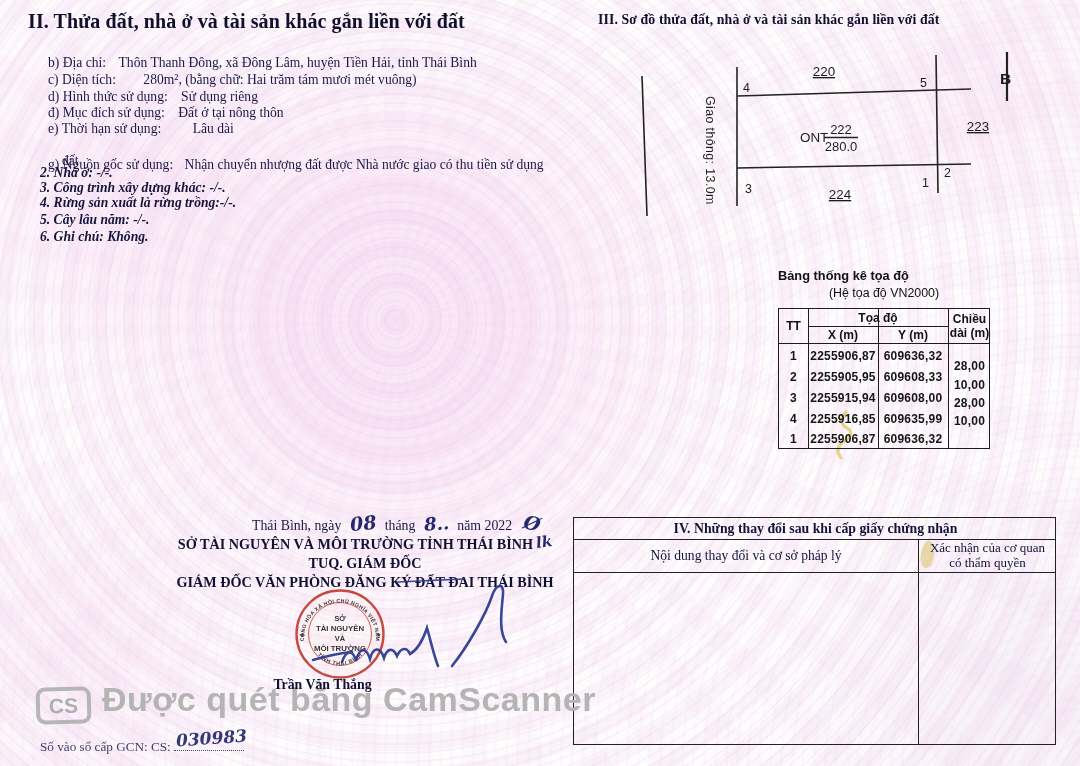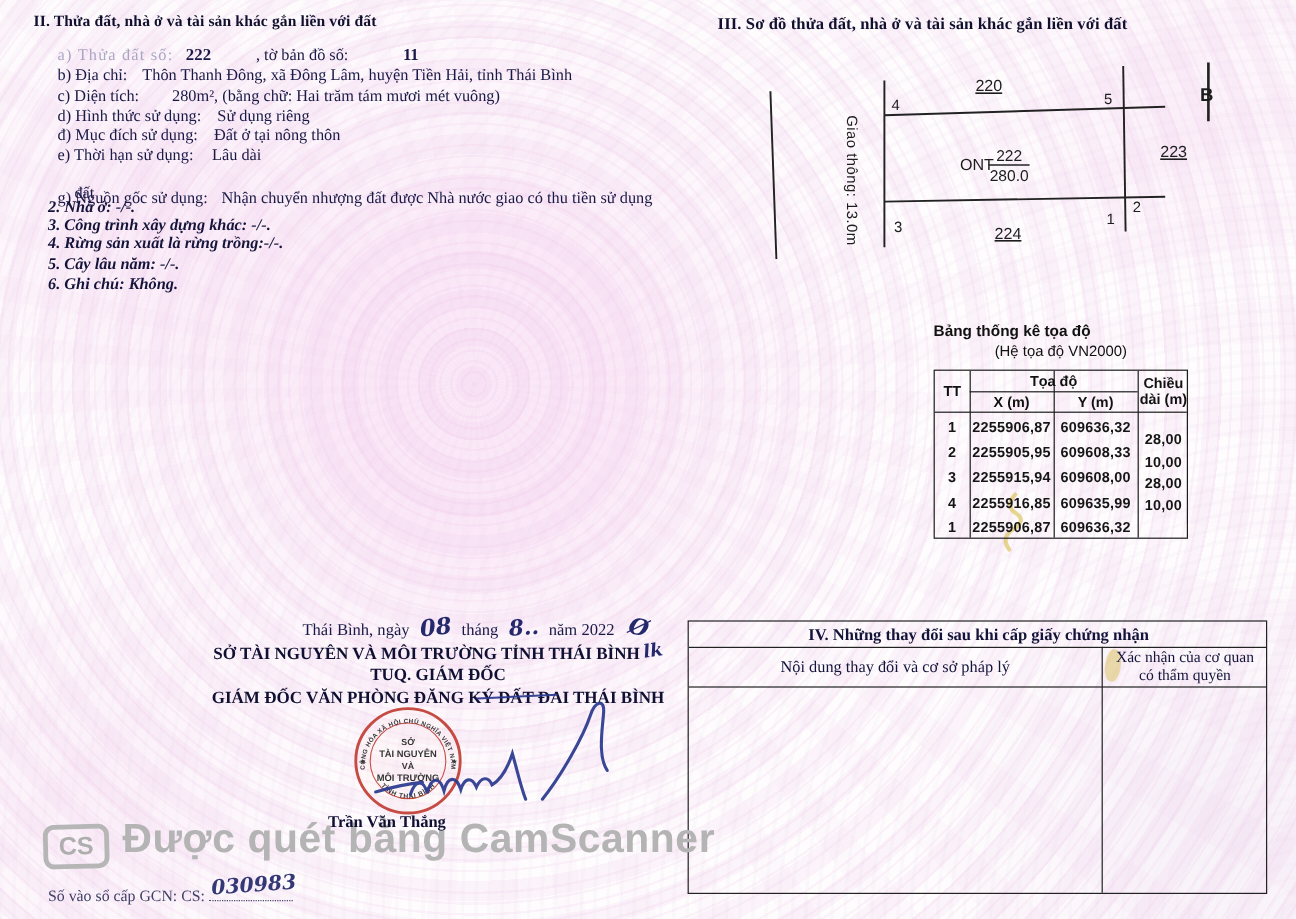--- a/index.html
+++ b/index.html
@@ -14,21 +14,21 @@
       radial-gradient(circle at 395px 320px, rgba(247,215,242,0.55) 0 120px, rgba(247,219,243,0.28) 200px, rgba(255,255,255,0) 360px),
       radial-gradient(circle at 120px 180px, rgba(246,216,242,0.45), rgba(255,255,255,0) 190px),
       radial-gradient(circle at 980px 95px, rgba(246,222,243,0.45), rgba(255,255,255,0) 150px),
       radial-gradient(circle at 80px 650px, rgba(244,214,240,0.35), rgba(255,255,255,0) 200px),
       radial-gradient(circle at 1020px 690px, rgba(238,226,242,0.45), rgba(255,255,255,0) 240px),
       repeating-radial-gradient(circle at 1080px 766px, rgba(208,198,224,0.07) 0 3px, rgba(255,255,255,0) 3px 11px);
   }
   .abs{position:absolute;}
   .san{font-family:"Liberation Sans",sans-serif;}
   .b{font-weight:bold;}
-  .sec-title{font-size:13px;font-weight:bold;color:#10102e;letter-spacing:.1px;}
+  .sec-title{font-size:20px;font-weight:bold;color:#10102e;letter-spacing:.1px;}
   .line{font-size:13.6px;white-space:nowrap;color:#191945;}
   .faded{color:#6a6a98;opacity:.55;filter:blur(.6px);letter-spacing:1px;}
   .num-item{font-size:13.6px;font-weight:bold;font-style:italic;color:#14143a;white-space:nowrap;}
   
   .ctab{border:1.6px solid #1c1c1c;box-sizing:border-box;font-family:"Liberation Sans",sans-serif;}
   .ctab .vline{position:absolute;top:0;bottom:0;border-left:1.3px solid #1c1c1c;}
   .ctab .hline{position:absolute;border-top:1.3px solid #1c1c1c;}
   .ccell{position:absolute;display:flex;align-items:center;justify-content:center;font-size:12px;font-weight:bold;color:#111;}
   .cnum{font-size:12px;font-weight:600;color:#151515;letter-spacing:.2px;}
   
@@ -45,46 +45,40 @@
 </style>
 </head>
 <body>
 
 <div id="page">
 
   <div class="abs" style="left:28px;top:10px;width:580px;">
     <div class="sec-title">II. Thửa đất, nhà ở và tài sản khác gắn liền với đất</div>
   </div>
 
-  <div class="abs line" style="left:48px;top:38px;">
-    <span class="faded">a) Thửa đất số:</span>
-    <span class="b" style="margin-left:7px;font-size:14px;">222</span>
-    <span style="margin-left:34px;">, tờ bản đồ số:</span>
-    <span class="b" style="margin-left:42px;font-size:14px;">11</span>
-  </div>
 
   <div class="abs line" style="left:48px;top:55px;">
     <span>b) Địa chỉ:</span>
     <span style="margin-left:9px;">Thôn Thanh Đông, xã Đông Lâm, huyện Tiền Hải, tỉnh Thái Bình</span>
   </div>
   <div class="abs line" style="left:48px;top:72px;">
     <span>c) Diện tích:</span>
     <span style="margin-left:24px;">280m², (bằng chữ: Hai trăm tám mươi mét vuông)</span>
   </div>
   <div class="abs line" style="left:48px;top:105px;">
     <span>đ) Mục đích sử dụng:</span>
     <span style="margin-left:10px;">Đất ở tại nông thôn</span>
   </div>
   <div class="abs line" style="left:48px;top:89px;">
     <span>d) Hình thức sử dụng:</span>
     <span style="margin-left:10px;">Sử dụng riêng</span>
   </div>
   <div class="abs line" style="left:48px;top:121px;">
     <span>e) Thời hạn sử dụng:</span>
-    <span style="margin-left:12px;">Lâu dài</span>
+    <span style="margin-left:28px;">Lâu dài</span>
   </div>
   <div class="abs line" style="left:48px;top:137px;margin-top:20px;">
     <span>g) Nguồn gốc sử dụng:</span>
     <span style="margin-left:8px;">Nhận chuyển nhượng đất được Nhà nước giao có thu tiền sử dụng</span>
   </div>
   <div class="abs line" style="left:62px;top:153px;">đất</div>
 
   <div class="abs num-item" style="left:40px;top:165px;">2. Nhà ở:  -/-.</div>
   <div class="abs num-item" style="left:40px;top:180px;">3. Công trình xây dựng khác: -/-.</div>
   <div class="abs num-item" style="left:40px;top:195px;">4. Rừng sản xuất là rừng trồng:-/-.</div>

